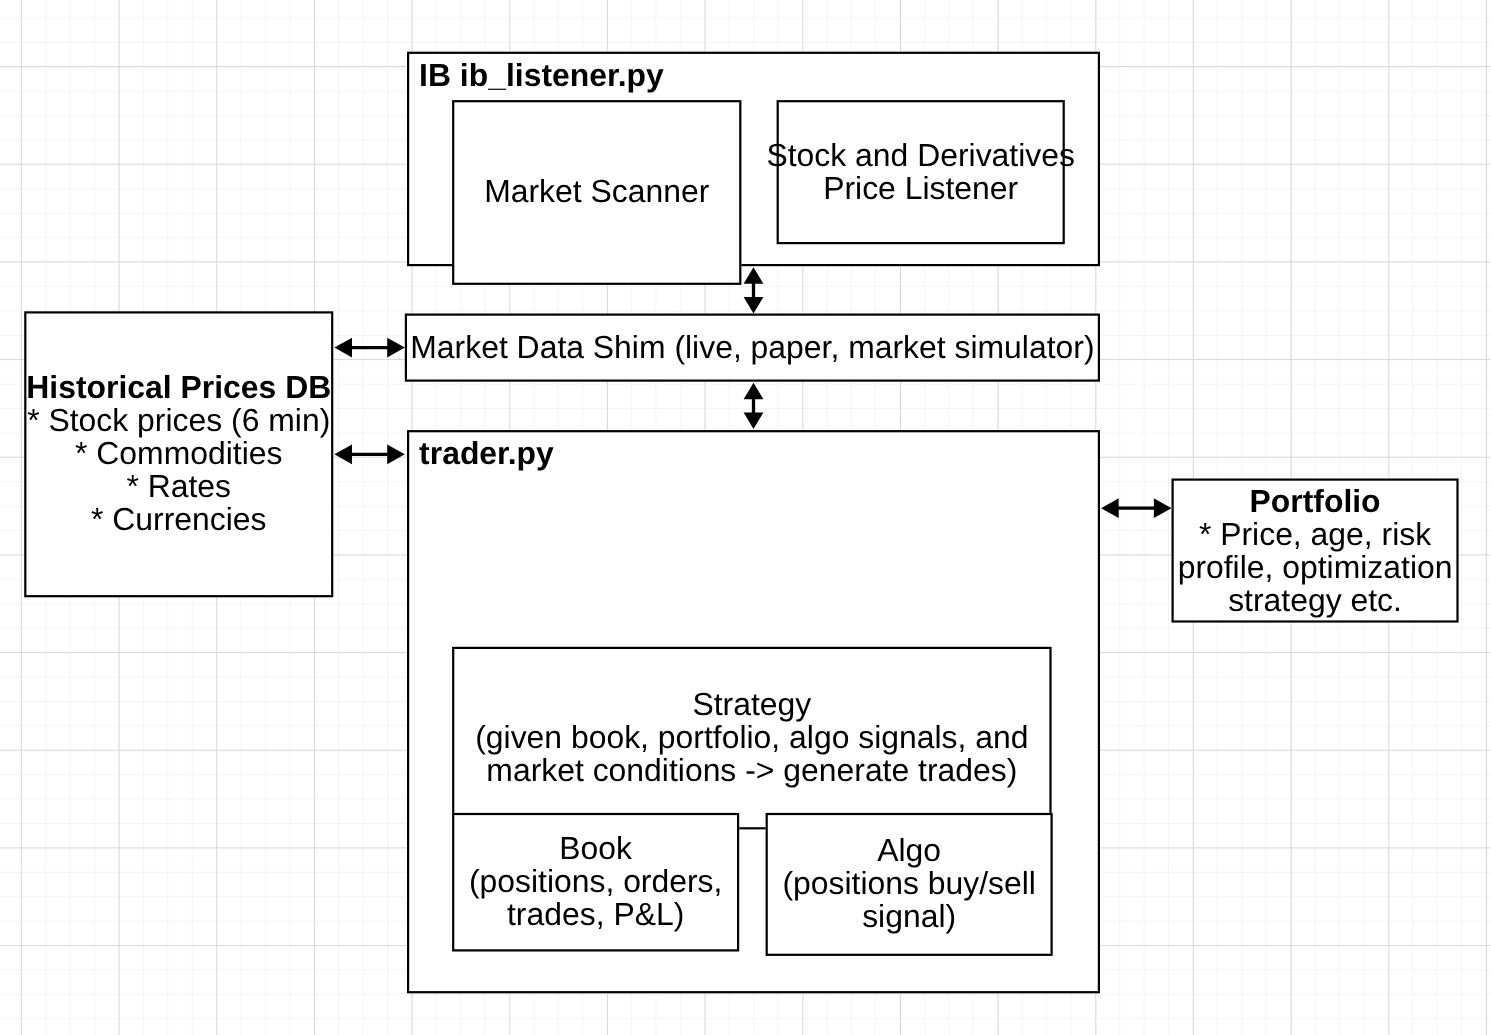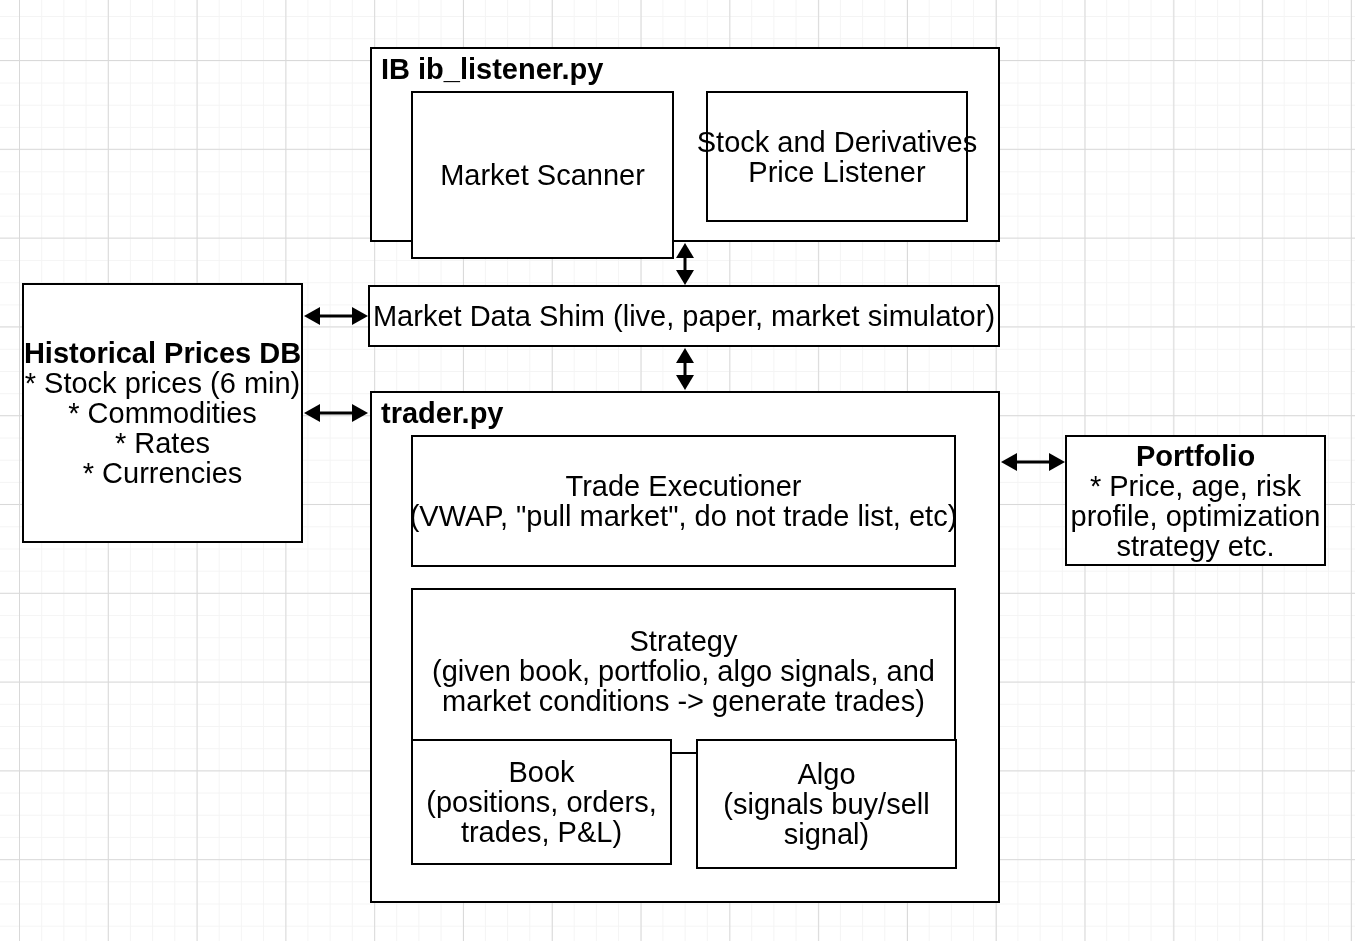--- a/index.html
+++ b/index.html
@@ -70,40 +70,36 @@
     <div class="line bold">Historical Prices DB</div>
     <div class="line">* Stock prices (6 min)</div>
     <div class="line">* Commodities</div>
     <div class="line">* Rates</div>
     <div class="line">* Currencies</div>
   </div>
 
   <div class="box" style="left:370px; top:391px; width:630px; height:512px;">
     <div class="group-title">trader.py</div>
 
-    <div class="box center" style="left:39px; top:42px; width:545px; height:132px;">
-      <div class="line">Trade Executioner</div>
-      <div class="line">(VWAP, "pull market", do not trade list, etc)</div>
-    </div>
 
     <div class="box center" style="left:39px; top:195px; width:545px; height:166px;">
       <div class="line">Strategy</div>
       <div class="line">(given book, portfolio, algo signals, and</div>
       <div class="line">market conditions -&gt; generate trades)</div>
     </div>
 
     <div class="box center" style="left:39px; top:346px; width:261px; height:126px;">
       <div class="line">Book</div>
       <div class="line">(positions, orders,</div>
       <div class="line">trades, P&amp;L)</div>
     </div>
 
     <div class="box center" style="left:324px; top:346px; width:261px; height:130px;">
       <div class="line">Algo</div>
-      <div class="line">(signals buy/sell</div>
+      <div class="line">(positions buy/sell</div>
       <div class="line">signal)</div>
     </div>
   </div>
 
   <div class="box center" style="left:1065px; top:391px; width:261px; height:131px;margin-top:44px;">
     <div class="line bold">Portfolio</div>
     <div class="line">* Price, age, risk</div>
     <div class="line">profile, optimization</div>
     <div class="line">strategy etc.</div>
   </div>

